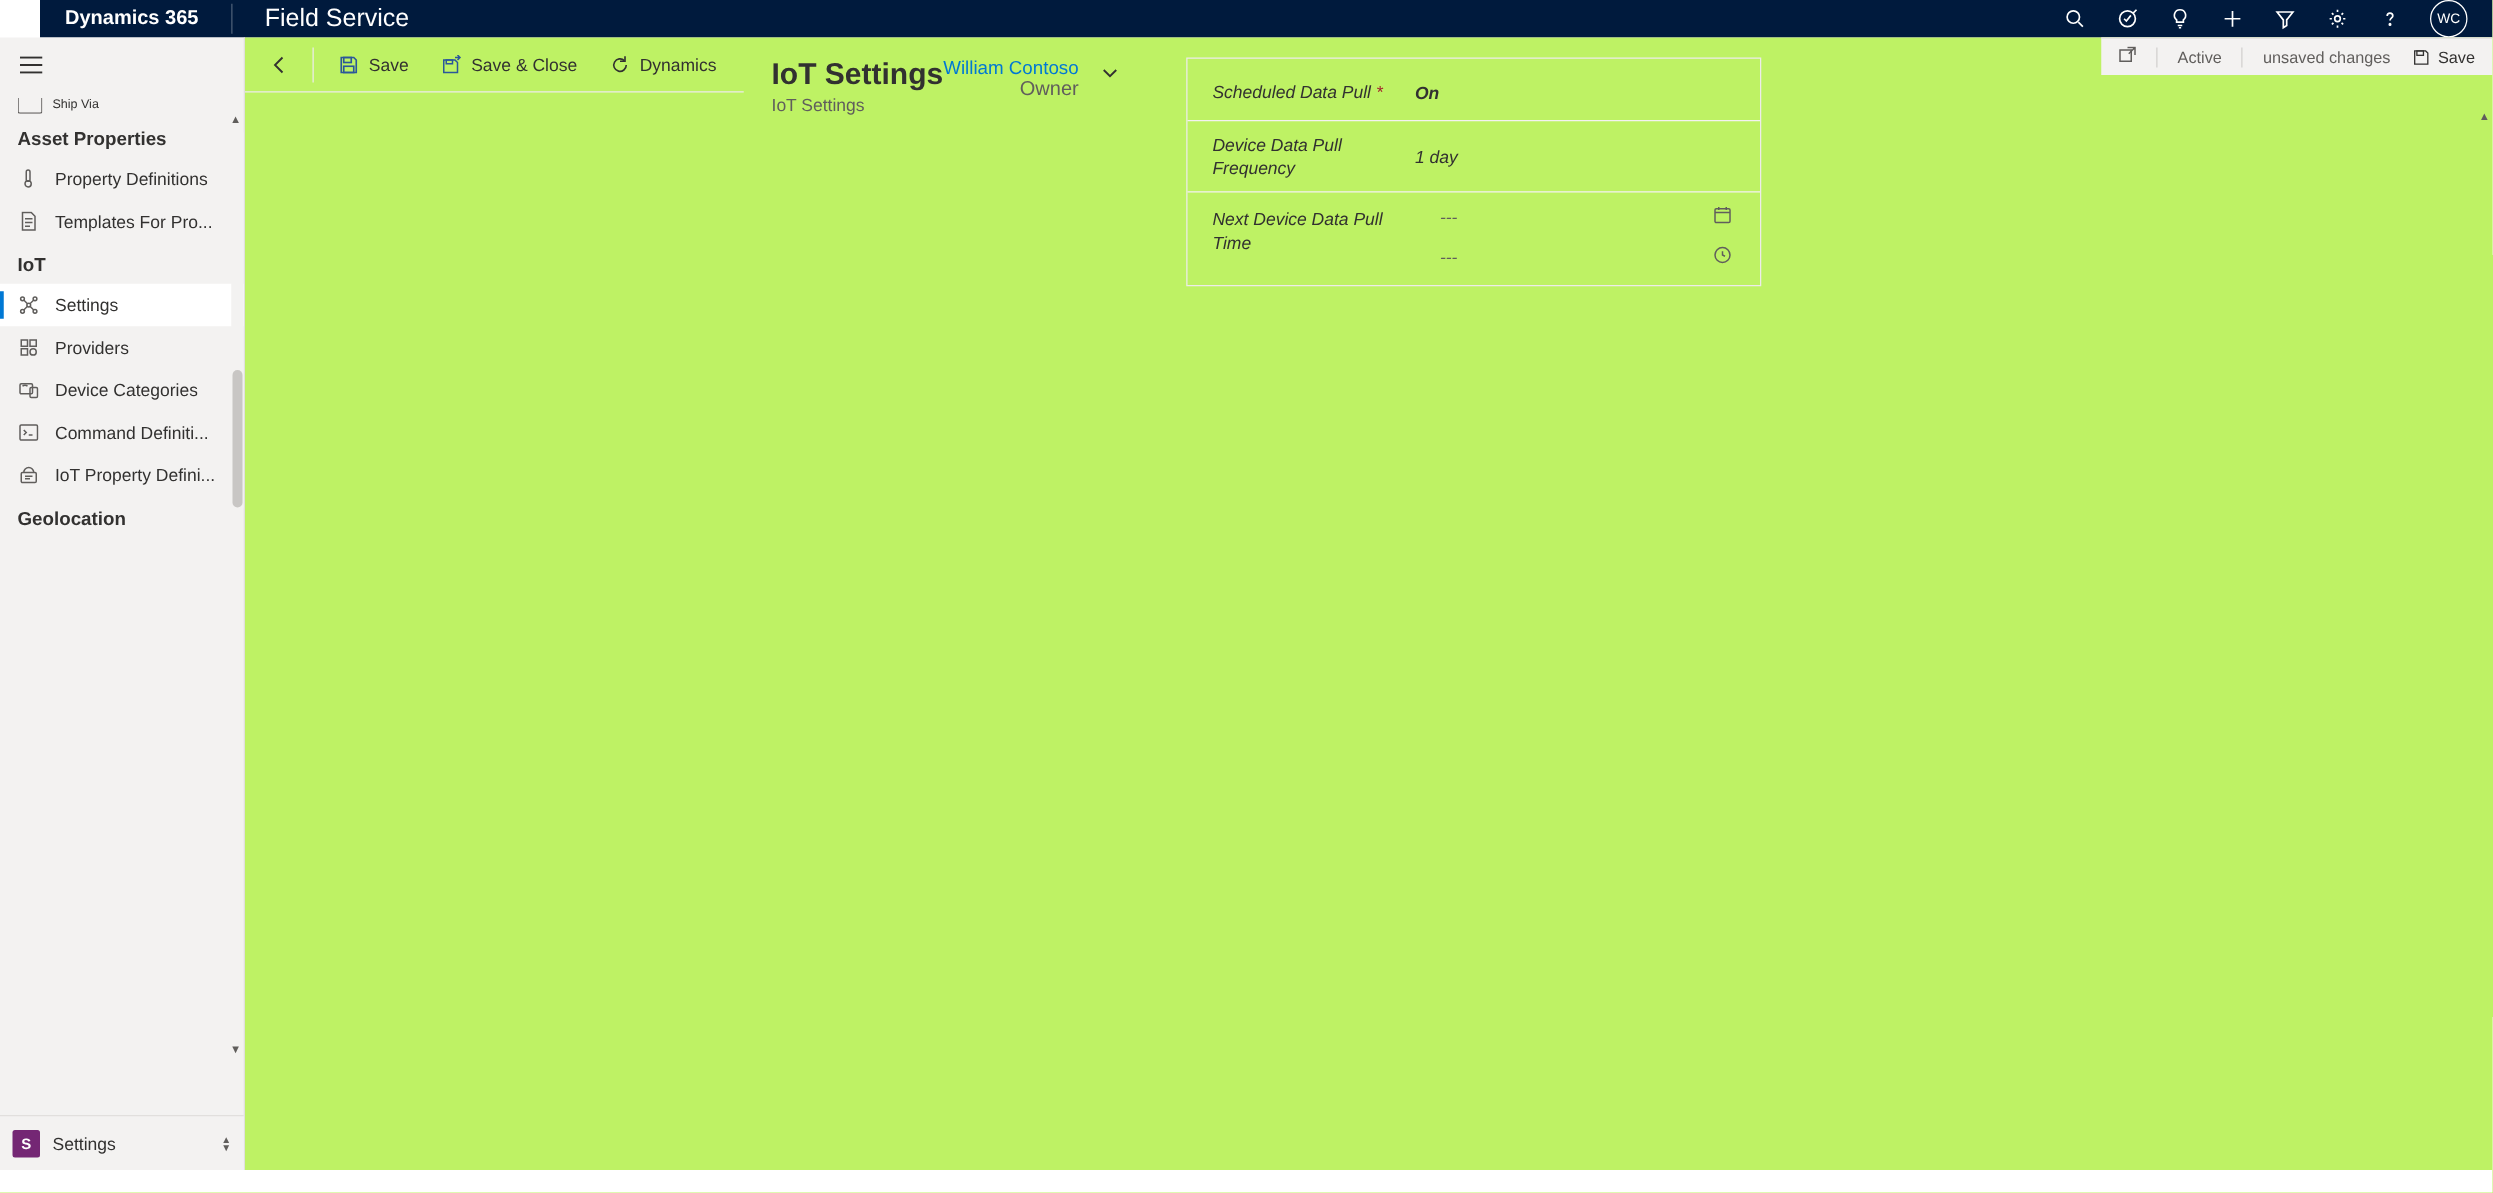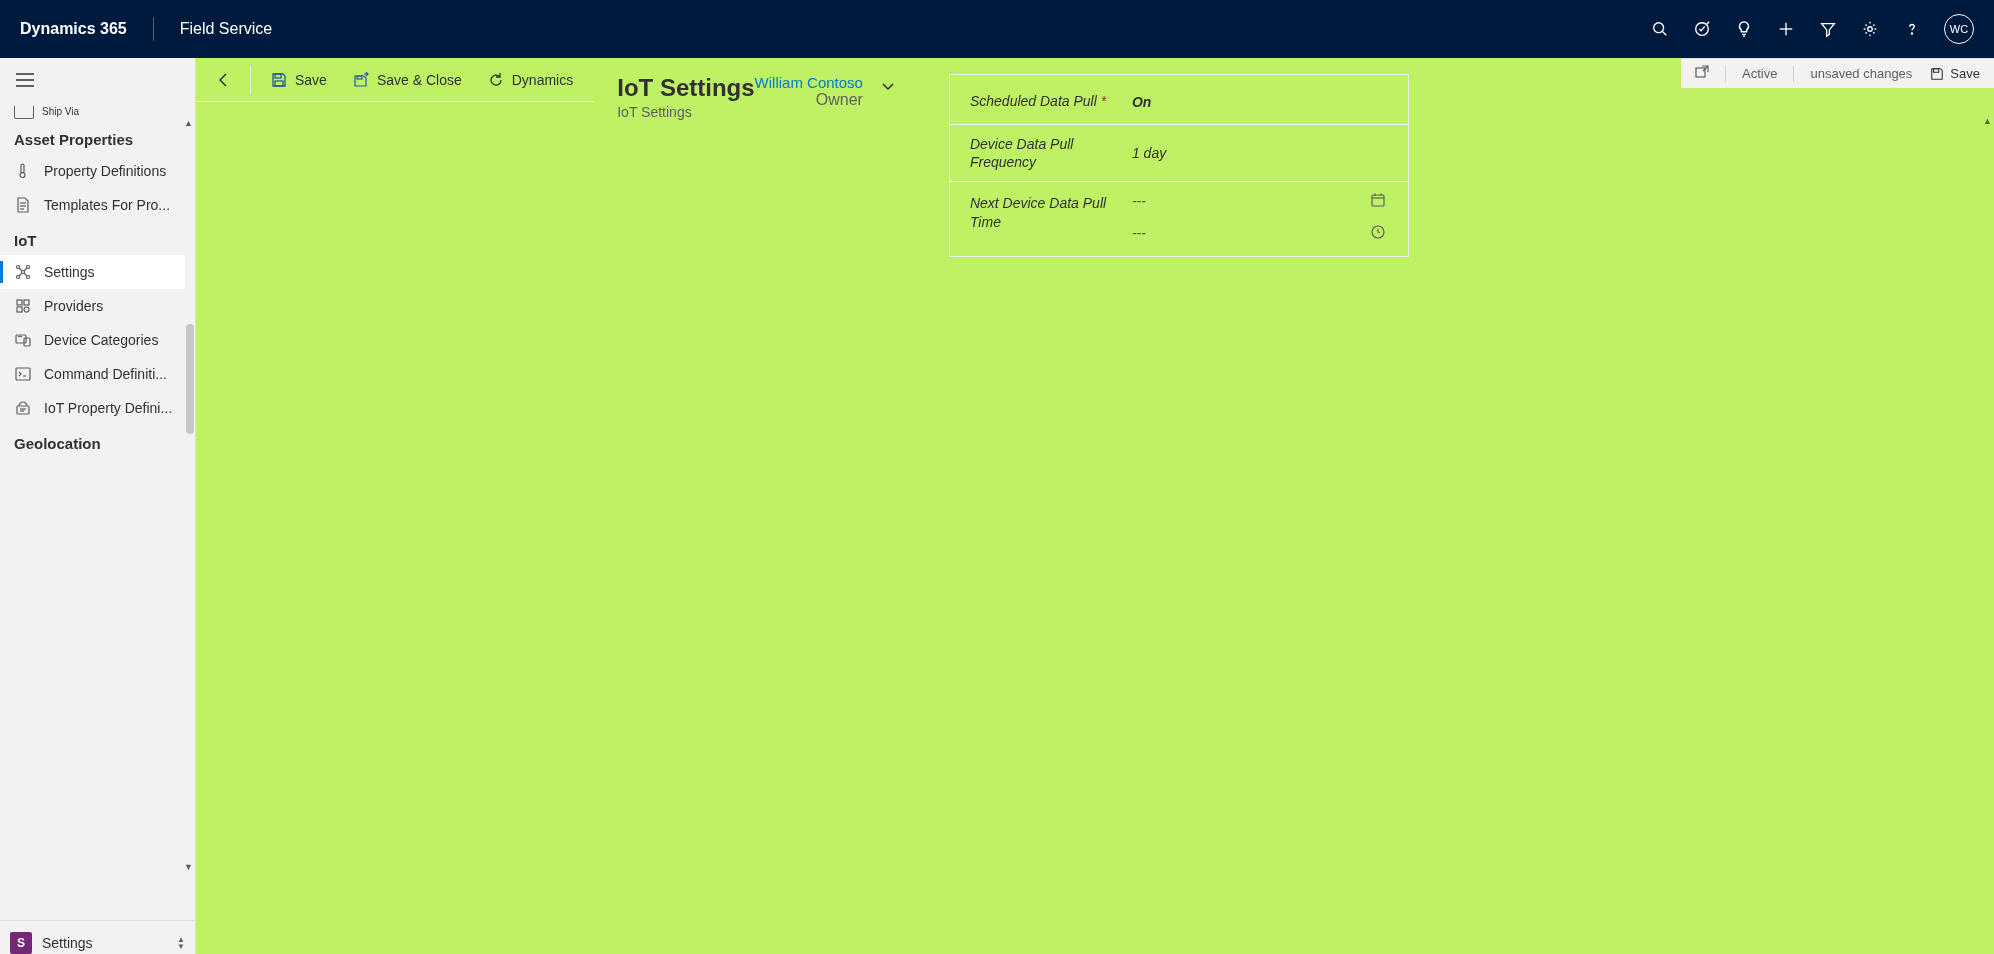--- a/index.html
+++ b/index.html
@@ -1,23 +1,23 @@
 <!DOCTYPE html>
 <html><head>
 <meta charset="utf-8">
 <style>
   * { box-sizing: border-box; margin: 0; padding: 0; }
   body { font-family: "Segoe UI", Arial, sans-serif; font-size: 14px; color: #323130; overflow: hidden; }
   
   
-  .topbar { height: 58px; background: #001a3d; color: white; display: flex; align-items: center; padding: 0 12px; }
+  .topbar { height: 30px; background: #001a3d; color: white; display: flex; align-items: center; padding: 0 12px; margin-left: 32px; }
   .topbar-left { display: flex; align-items: center; gap: 18px; }
   .brand { font-size: 16px; font-weight: 600; padding: 0 8px; }
   .divider-v { width: 1px; height: 24px; background: rgba(255,255,255,0.3); }
-  .app-name { font-size: 16px; padding: 0 8px; }
+  .app-name { font-size: 20px; padding: 0 8px; }
   .topbar-right { margin-left: auto; display: flex; align-items: center; gap: 22px; padding-right: 8px; }
   .topbar-icon { width: 20px; height: 20px; display: flex; align-items: center; justify-content: center; cursor: pointer; color: white; }
   .topbar-icon svg { width: 18px; height: 18px; stroke: white; fill: none; stroke-width: 1.5; }
   .avatar { width: 30px; height: 30px; border: 1px solid white; border-radius: 50%; display: flex; align-items: center; justify-content: center; font-size: 11px; cursor: pointer; }
   
   
   .layout { display: flex; height: calc(100vh - 48px); }
   
   
   .sidebar { width: 196px; background: #f3f2f1; display: flex; flex-direction: column; border-right: 1px solid #e1dfdd; position: relative; }
@@ -330,21 +330,21 @@
     <div class="form-body">
       <div class="card">
         <div class="field-row">
           <div class="field-label"><span>Scheduled Data Pull</span><span class="req">*</span></div>
           <div class="field-value bold">On</div>
         </div>
         <div class="field-row">
           <div class="field-label">Device Data Pull Frequency</div>
           <div class="field-value">1 day</div>
         </div>
-        <div class="field-row" style="align-items:flex-start;">
+        <div class="field-row" style="align-items:flex-start;gap:20px;">
           <div class="field-label" style="padding-top:2px;">Next Device Data Pull Time</div>
           <div class="dt-col">
             <div class="dt-line">
               <span class="field-value field-dashes">---</span>
               <span class="field-icon"><svg viewBox="0 0 16 16">
                     <rect x="2" y="3" width="12" height="11" rx="1"></rect>
                     <line x1="2" y1="6" x2="14" y2="6"></line>
                     <line x1="5" y1="1.5" x2="5" y2="4"></line>
                     <line x1="11" y1="1.5" x2="11" y2="4"></line>
                   </svg></span>

